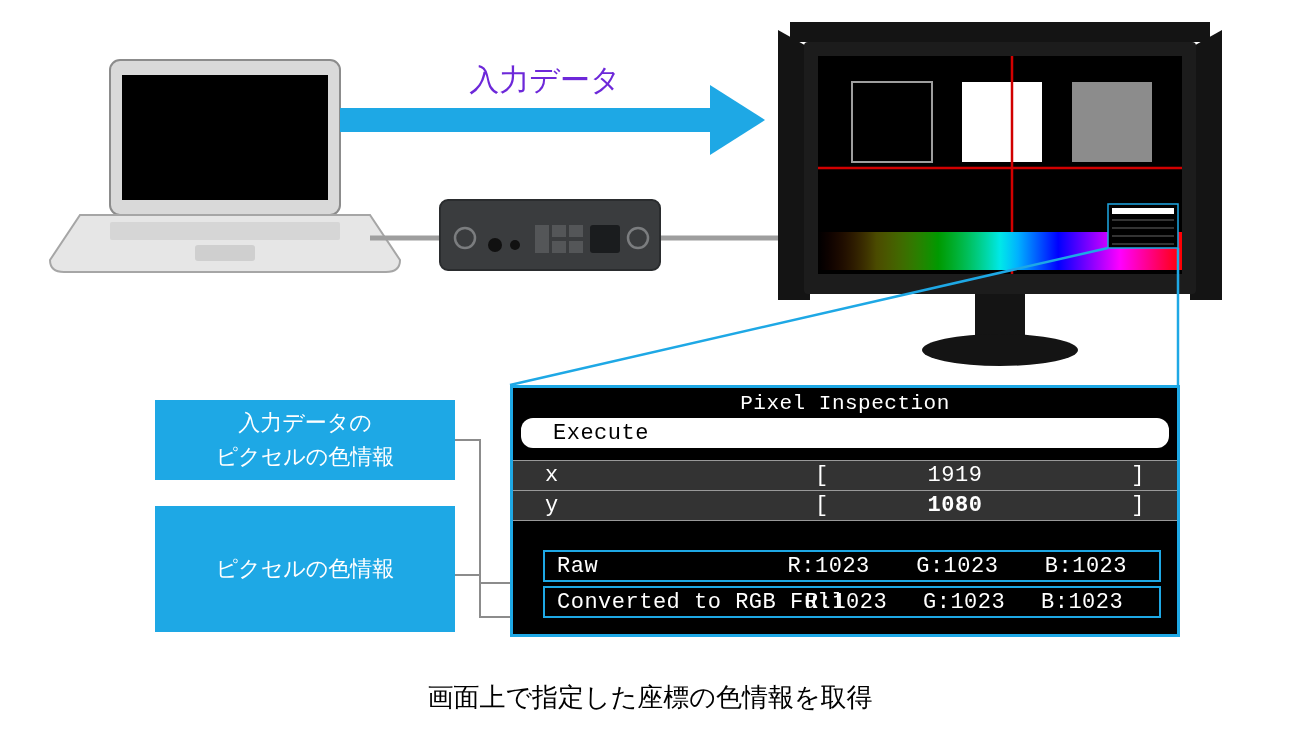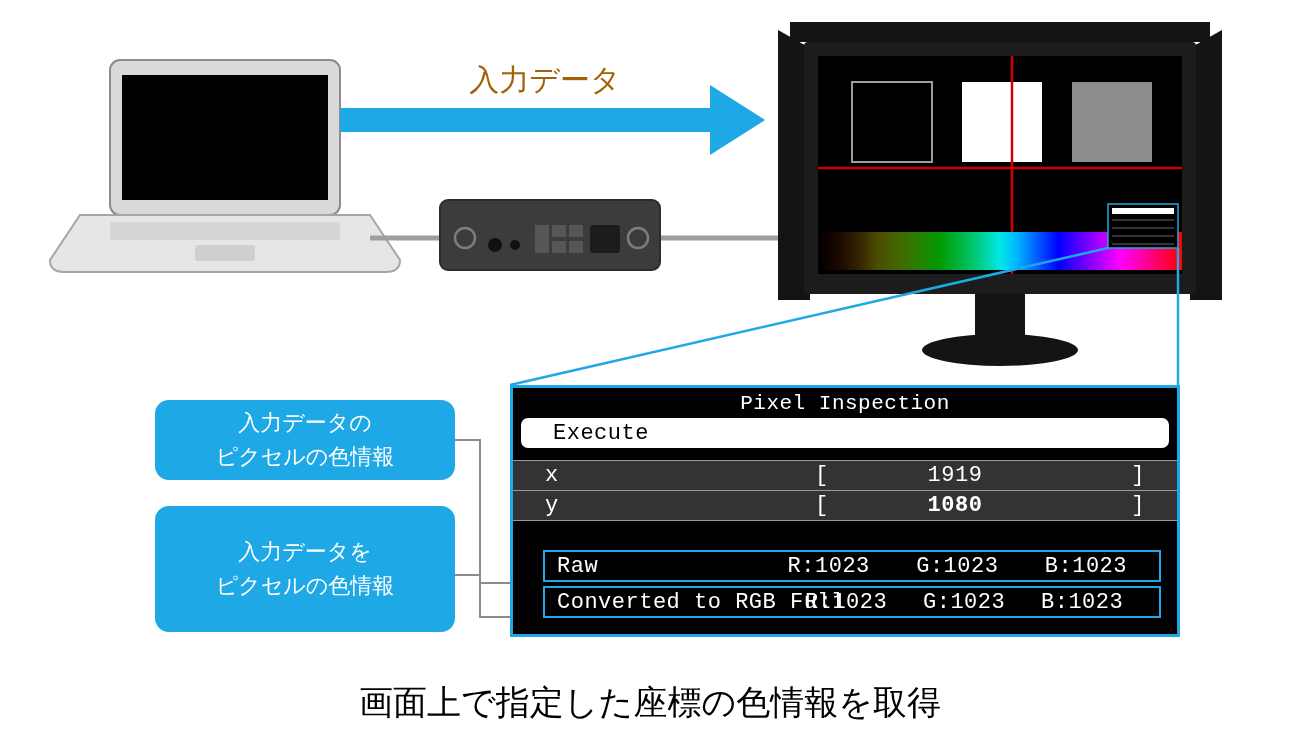--- a/index.html
+++ b/index.html
@@ -1,22 +1,22 @@
 <!DOCTYPE html>
 <html><head>
 <meta charset="utf-8">
 <style>
   * { box-sizing: border-box; }
   html, body { margin: 0; padding: 0; width: 1300px; height: 740px; background: #fff; font-family: "Meiryo", "Hiragino Sans", sans-serif; position: relative; }
   svg.bg { position: absolute; left: 0; top: 0; }
   .panel { position: absolute; }
   .osd-font { font-family: "Consolas", "Menlo", "Courier New", monospace; color: #fff; }
-  .blue-box { background: #1ea8e5; color: #fff; text-align: center; display: flex; flex-direction: column; justify-content: center; font-size: 22px; line-height: 1.55; padding: 6px 8px; border-radius: 14px; }
-  .arrow-label { color: #a16207; font-size: 30px; text-align: center; }
-  .caption { color: #000; font-size: 34px; text-align: center; }
+  .blue-box { background: #1ea8e5; color: #fff; text-align: center; display: flex; flex-direction: column; justify-content: center; font-size: 22px; line-height: 1.55; padding: 6px 8px; }
+  .arrow-label { color: #6d28d9; font-size: 30px; text-align: center; }
+  .caption { color: #000; font-size: 26px; text-align: center; }
   .osd-panel { background: #000; border: 3px solid #1ea8e5; }
   .osd-row { display: flex; align-items: center; padding: 0 32px; font-size: 22px; letter-spacing: 0.5px; }
   .osd-sep { border-top: 1px solid #999; }
   .osd-cell { white-space: pre; }
 </style>
 </head>
 <body>
 
 <svg class="bg" width="1300" height="740">
 
@@ -102,27 +102,26 @@
 </svg>
 
 <div class="panel arrow-label" style="left:380px; top:60px; width:330px;">入力データ</div>
 
 <div class="panel blue-box" style="left:155px; top:400px; width:300px; height:80px;">
   <div>入力データの</div>
   <div>ピクセルの色情報</div>
 </div>
 
 <div class="panel blue-box" style="left:155px; top:506px; width:300px; height:126px;">
-  <div>入力データを</div>
   <div>ピクセルの色情報</div>
 </div>
 
 <div class="panel osd-panel osd-font" style="left:510px; top:385px; width:670px; height:252px;">
   <div class="osd-row" style="height:30px; justify-content:center; font-size:21px;">Pixel Inspection</div>
-  <div class="osd-row" style="height:30px; background:#fff; color:#000; margin:0 8px; border-radius:7px;">Execute</div>
+  <div class="osd-row" style="height:30px; background:#fff; color:#000; margin:0 8px; border-radius:12px;">Execute</div>
   <div style="height:12px;"></div>
 
   <div class="osd-row osd-sep" style="height:30px; background:#333;">
     <span class="osd-cell" style="width:270px;">x</span>
     <span class="osd-cell" style="width:40px;">[</span>
     <span class="osd-cell" style="width:200px; text-align:center;">1919</span>
     <span class="osd-cell" style="flex:1; text-align:right;">]</span>
   </div>
   <div class="osd-row osd-sep" style="height:30px; background:#333;">
     <span class="osd-cell" style="width:270px;">y</span>

